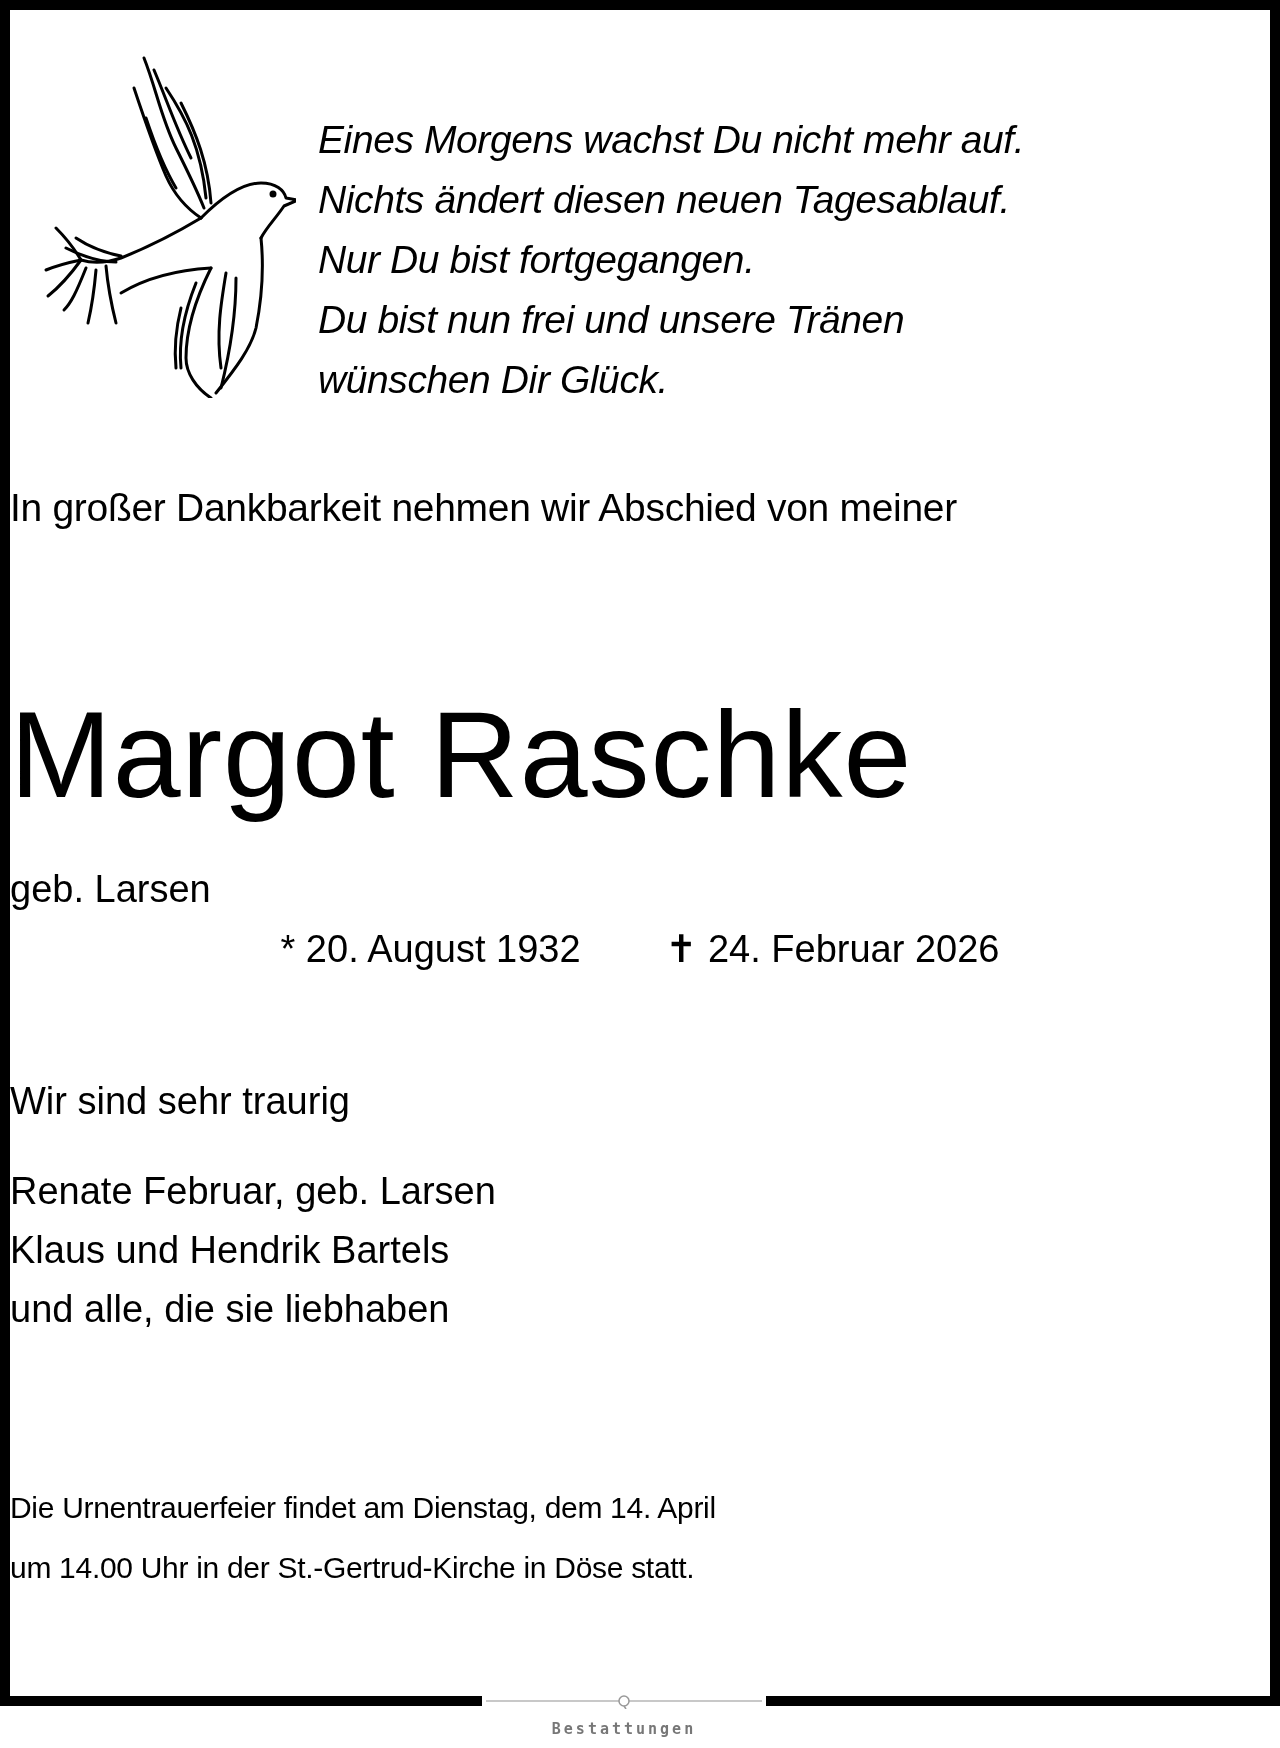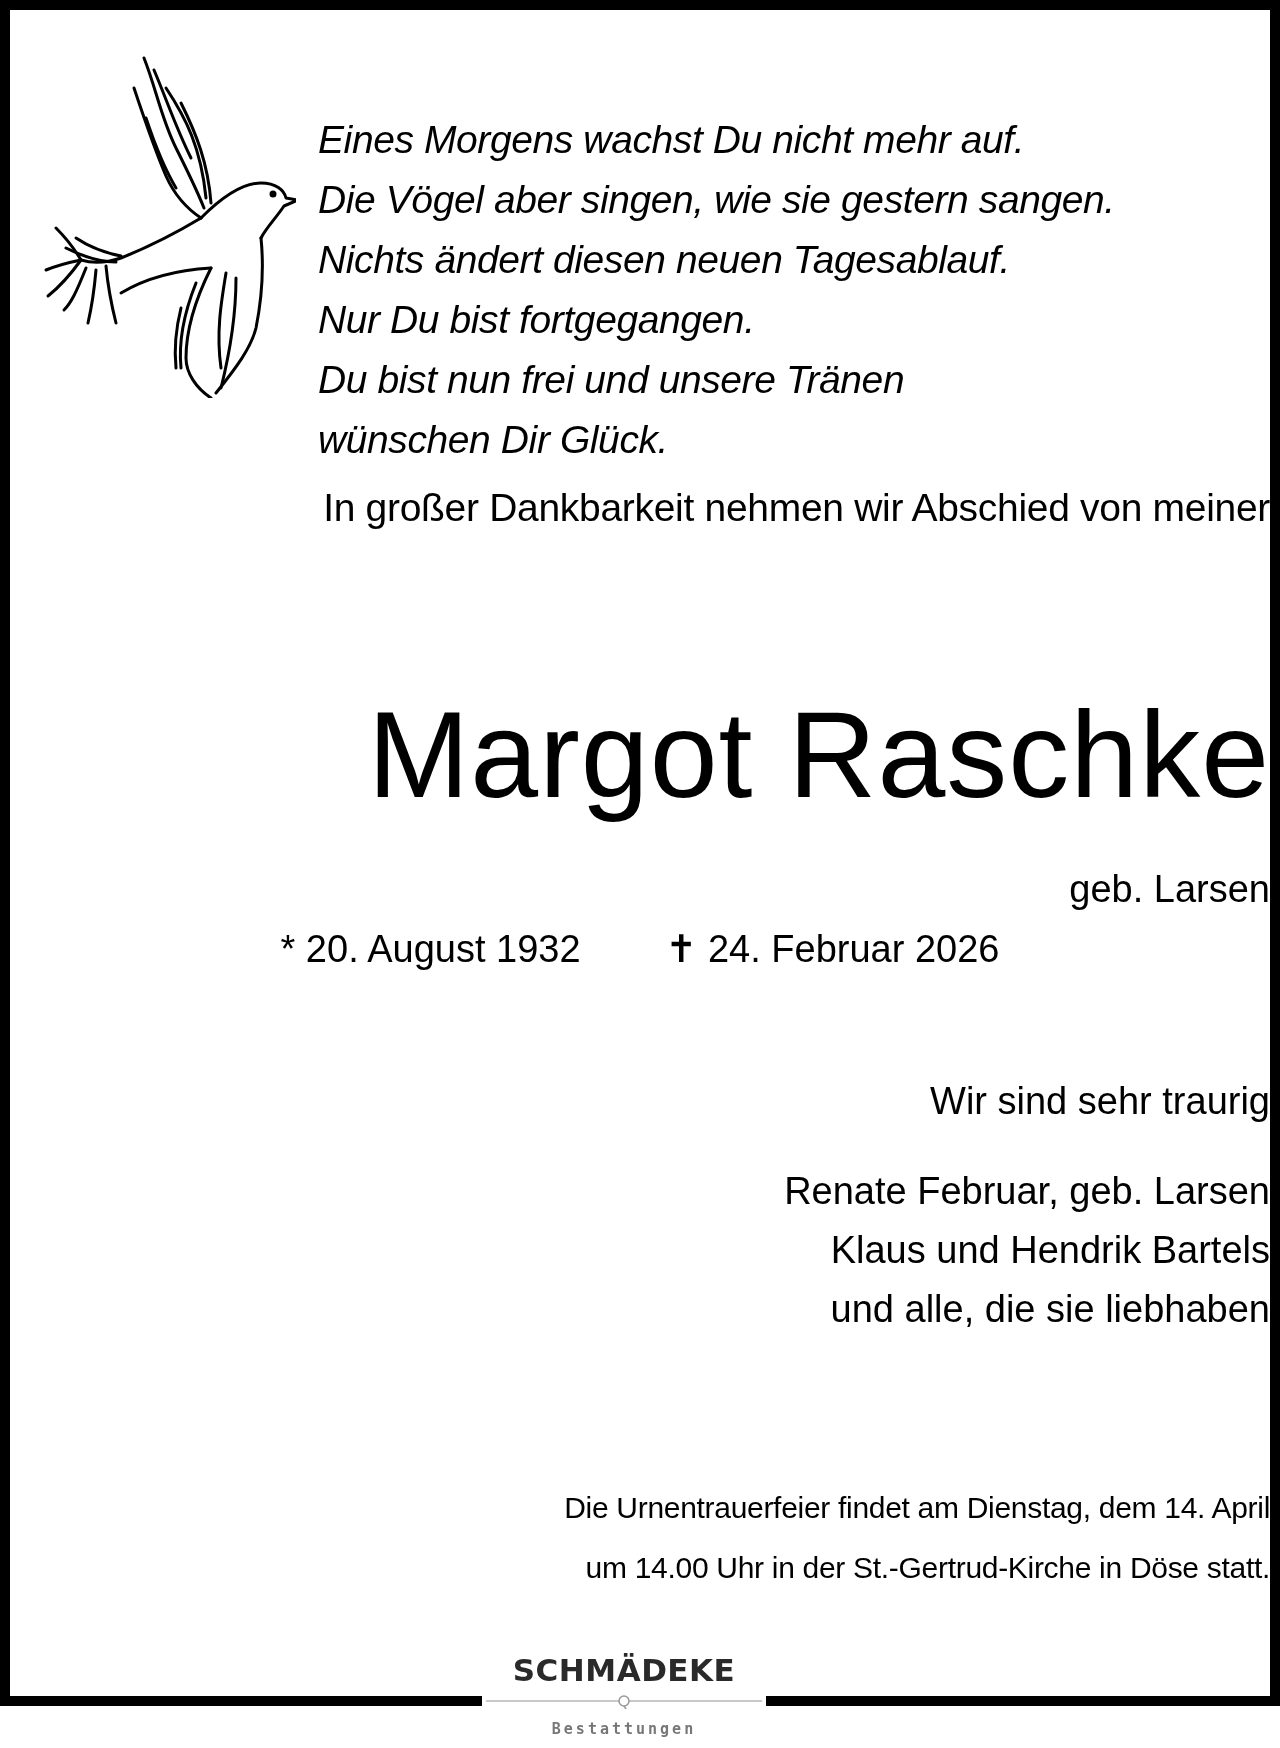--- a/index.html
+++ b/index.html
@@ -40,21 +40,21 @@
       font-size: 39px;
       line-height: 60px;
       letter-spacing: -0.4px;
       margin-top: 48px;
     }
     .poem div { white-space: nowrap; }
     .center-block {
       position: absolute;
       left: 10px;
       width: 1260px;
-      text-align: right;
+      text-align: left;
       white-space: nowrap;
     }
     .intro {
       top: 478px;
       font-size: 39px;
       line-height: 59px;
       letter-spacing: -0.3px;
     }
     .name {
       top: 680px;
@@ -178,21 +178,20 @@
   <path d="M85 245 C110 230 140 222 175 220"></path>
   <path d="M175 220 C160 250 150 280 150 310 C150 325 160 340 175 350"></path>
   <path d="M160 235 C150 260 142 290 145 320"></path>
   <path d="M190 225 C185 255 180 285 185 320"></path>
   <path d="M200 230 C200 265 195 300 185 340"></path>
   <path d="M145 260 C140 280 138 300 140 320"></path>
 </svg>
 
 <div class="poem">
   <div>Eines Morgens wachst Du nicht mehr auf.</div>
-  <div>Die Vögel aber singen, wie sie gestern sangen.</div>
   <div>Nichts ändert diesen neuen Tagesablauf.</div>
   <div>Nur Du bist fortgegangen.</div>
   <div>Du bist nun frei und unsere Tränen</div>
   <div>wünschen Dir Glück.</div>
 </div>
 
 <div class="center-block intro">
   <div>In großer Dankbarkeit nehmen wir Abschied von meiner</div>
 </div>
 
@@ -217,20 +216,19 @@
 </div>
 
 <div class="center-block ceremony">
   <div>Die Urnentrauerfeier findet am Dienstag, dem 14. April</div>
   <div>um 14.00 Uhr in der St.-Gertrud-Kirche in Döse statt.</div>
 </div>
 
 <div class="border-gap"></div>
 
 <div class="logo">
-  <div class="logo-name">SCHMÄDEKE</div>
   <div class="logo-line"></div>
   <svg class="logo-emblem" viewBox="0 0 16 16" fill="#fff" stroke="#999" stroke-width="1.5">
     <circle cx="8" cy="8" r="5"></circle>
     <path d="M8 13 L10 16"></path>
   </svg>
   <div class="logo-sub">Bestattungen</div>
 </div>
 
 </body></html>

